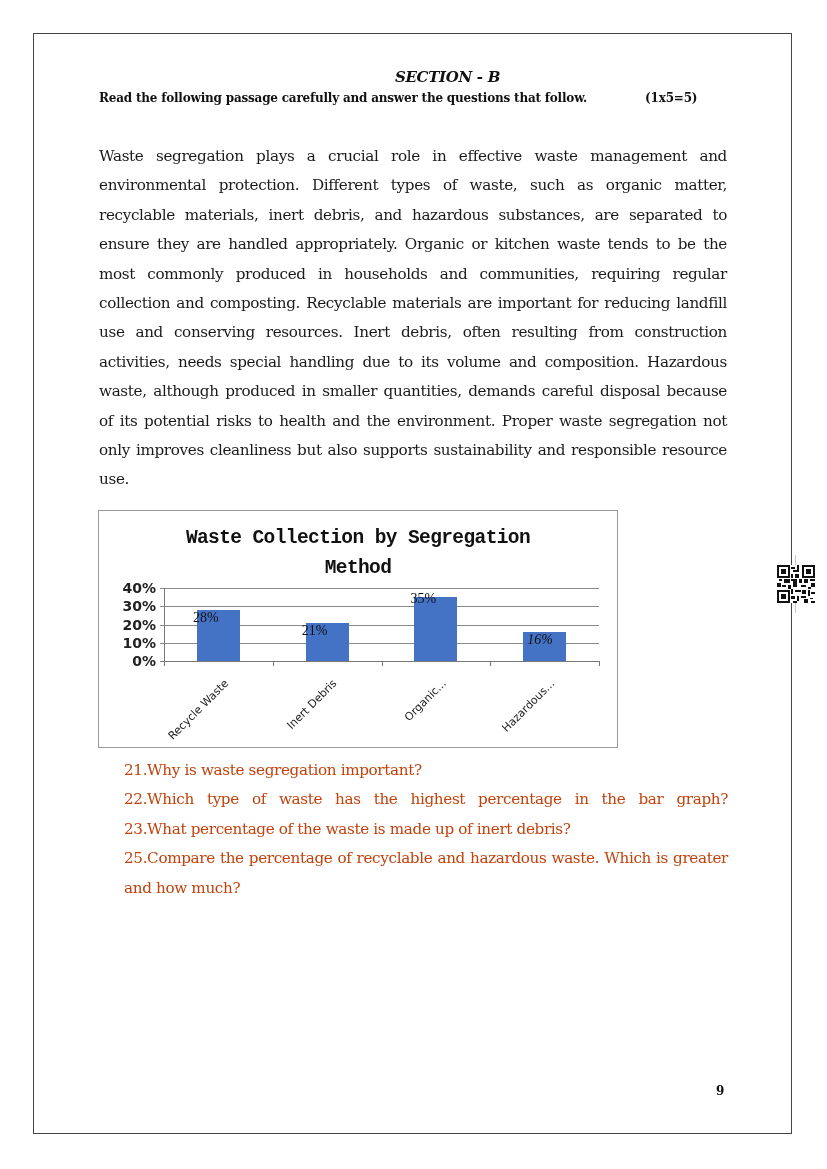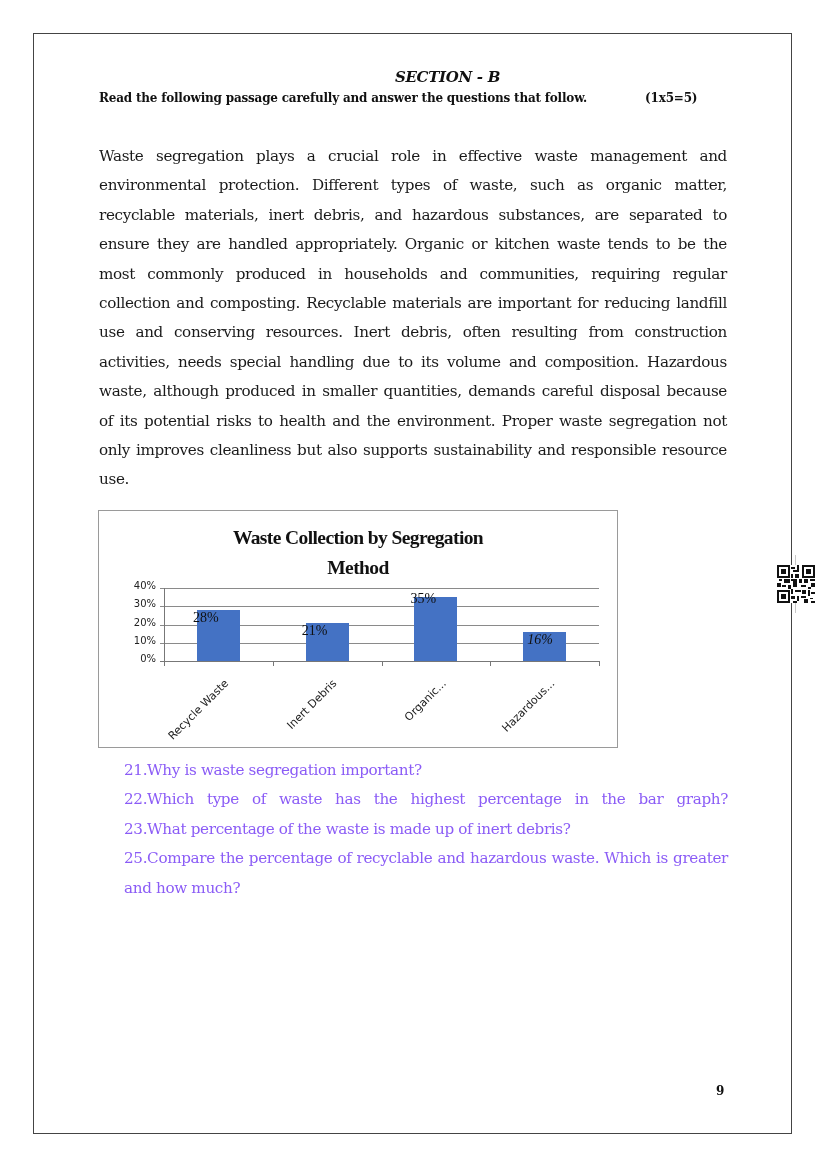--- a/index.html
+++ b/index.html
@@ -3,30 +3,30 @@
 <meta charset="utf-8">
 <style>
   html, body { margin: 0; padding: 0; background: #ffffff; }
   body { width: 827px; height: 1169px; position: relative; overflow: hidden; color: #111; }
   .page-border { position: absolute; left: 33px; top: 33px; width: 759px; height: 1101px; border: 1.5px solid #444; box-sizing: border-box; }
   .section-title { position: absolute; left: 16px; width: 827px; top: 68px; text-align: center; font-family: "DejaVu Serif", serif; font-weight: bold; font-style: italic; font-size: 15px; letter-spacing: -0.3px; padding-left: 18px; }
   .instruction { position: absolute; left: 99px; top: 89px; width: 640px; font-family: "DejaVu Serif", serif; font-weight: bold; font-size: 12px; line-height: 19px; letter-spacing: -0.2px; }
   .instruction .marks { margin-left: 58px; }
   .passage { position: absolute; left: 99px; top: 142px; width: 628px; font-family: "DejaVu Serif", serif; font-size: 15.2px; line-height: 29.4px; text-align: justify; letter-spacing: -0.35px; word-spacing: 0.5px; color: #1a1a1a; }
   .chart-frame { position: absolute; left: 98px; top: 510px; width: 520px; height: 238px; border: 1px solid #9a9a9a; box-sizing: border-box; background: #fff; }
-  .chart-title { position: absolute; left: 0; width: 100%; top: 12px; text-align: center; font-family: Liberation Serif, serif; font-weight: bold; font-size: 19.5px; line-height: 30px; letter-spacing: -0.6px; color: #111; }
+  .chart-title { position: absolute; left: 0; width: 100%; top: 12px; text-align: center; font-family: Liberation Mono, monospace; font-weight: bold; font-size: 19.5px; line-height: 30px; letter-spacing: -0.6px; color: #111; }
   .plot { position: absolute; left: 0; top: 0; width: 100%; height: 100%; }
-  .ytick { position: absolute; font-family: "DejaVu Sans", sans-serif; font-size: 10px; color: #222; text-align: right; width: 40px; }
+  .ytick { position: absolute; font-family: "DejaVu Sans", sans-serif; font-size: 14px; color: #222; text-align: right; width: 40px; font-weight: bold; }
   .gridline { position: absolute; height: 1px; background: #8a8a8a; }
   .axis-v { position: absolute; width: 1px; background: #777; }
   .bar { position: absolute; background: #4472c4; }
   .bar-label { position: absolute; font-family: "Liberation Serif", serif; font-size: 14px; color: #111; }
   .xlabel { position: absolute; font-family: "DejaVu Sans", sans-serif; font-size: 11px; color: #222; white-space: nowrap; transform-origin: right center; transform: rotate(-45deg); text-align: right; }
   .tick-x { position: absolute; width: 1px; height: 5px; background: #777; }
-  .questions { position: absolute; left: 124px; top: 756px; width: 604px; font-family: "DejaVu Serif", serif; font-size: 15.2px; line-height: 29.4px; text-align: justify; letter-spacing: -0.35px; color: #8b5cf6; }
+  .questions { position: absolute; left: 124px; top: 756px; width: 604px; font-family: "DejaVu Serif", serif; font-size: 15.2px; line-height: 29.4px; text-align: justify; letter-spacing: -0.35px; color: #c2410c; }
   .questions .q { display: block; }
   .questions .q.justify { text-align-last: justify; }
   .qr { position: absolute; left: 777px; top: 565px; width: 38px; height: 38px; }
   .qr-line { position: absolute; left: 795px; top: 555px; width: 1px; height: 58px; background: #c8c8c8; }
   .page-number { position: absolute; left: 716px; top: 1084px; font-family: "DejaVu Serif", serif; font-weight: bold; font-size: 12px; }
 </style>
 </head>
 <body>
 
 <div class="page-border"></div>

